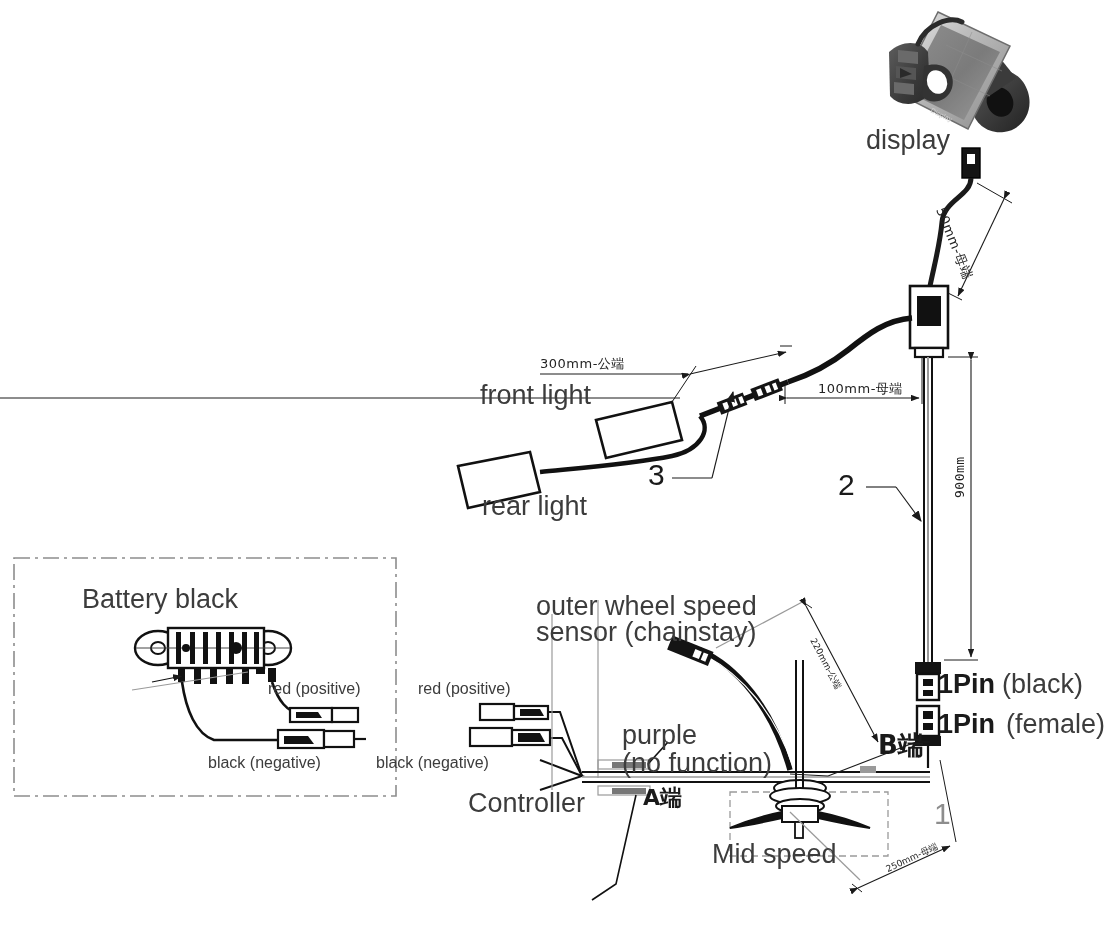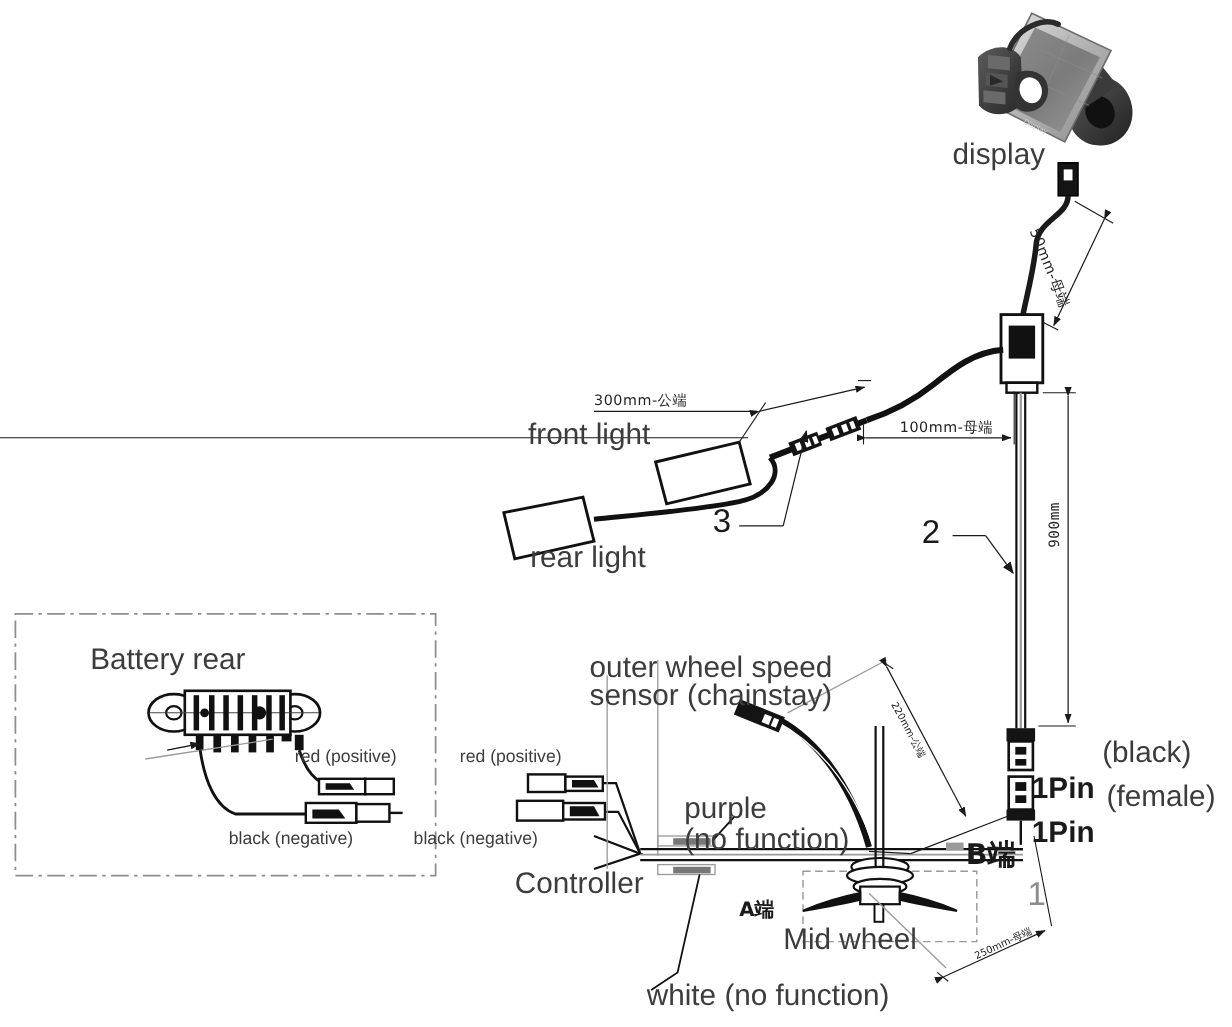--- a/index.html
+++ b/index.html
@@ -3,21 +3,21 @@
 <meta charset="utf-8">
 <style>
   html,body{margin:0;padding:0;background:#fff;}
   body{width:1120px;height:934px;overflow:hidden;
        font-family:"Liberation Sans",sans-serif;}
   #stage{position:relative;width:1120px;height:934px;background:#ffffff;}
   svg{position:absolute;top:0;left:0;}
   .lbl{position:absolute;color:#3c3c3c;white-space:nowrap;line-height:1.06;}
   .lbl-lg{font-size:27px;}
   .lbl-md{font-size:16px;}
-  .lbl-bold{font-weight:bold;color:#1a1a1a;margin-top:32px;}
+  .lbl-bold{font-weight:bold;color:#1a1a1a;}
   .dim{position:absolute;color:#232323;white-space:nowrap;
        font-family:"DejaVu Sans Mono",monospace;font-size:13px;letter-spacing:.5px;}
   .dim-sm{font-size:9px;font-family:"Liberation Sans",sans-serif;letter-spacing:0;}
   .callout{position:absolute;color:#1a1a1a;font-size:30px;}
   .callout-gray{color:#8d8d8d;}
   .cn{font-family:"DejaVu Sans",sans-serif;}
 </style>
 </head>
 <body>
 
@@ -287,43 +287,42 @@
 <div class="dim" style="left:952px;top:498px;transform:rotate(-90deg);transform-origin:left top;">900mm</div>
 
 <div class="dim dim-sm cn" style="left:818px;top:636px;transform:rotate(62deg);transform-origin:left top;">220mm-公端</div>
 
 <div class="dim dim-sm cn" style="left:884px;top:864px;transform:rotate(-25deg);transform-origin:left top;">250mm-母端</div>
 
 <div class="lbl lbl-lg" style="left:480px;top:381px;">front light</div>
 
 <div class="lbl lbl-lg" style="left:482px;top:492px;">rear light</div>
 
-<div class="lbl lbl-lg" style="left:82px;top:585px;">Battery rear</div>
+<div class="lbl lbl-lg" style="left:82px;top:585px;">Battery black</div>
 
 <div class="lbl lbl-md" style="left:268px;top:681px;">red (positive)</div>
 
 <div class="lbl lbl-md" style="left:208px;top:755px;">black (negative)</div>
 
 <div class="lbl lbl-md" style="left:418px;top:681px;">red (positive)</div>
 
 <div class="lbl lbl-md" style="left:376px;top:755px;">black (negative)</div>
 
 <div class="lbl lbl-lg" style="left:536px;top:592px;">outer wheel speed</div>
 <div class="lbl lbl-lg" style="left:536px;top:618px;">sensor (chainstay)</div>
 
 <div class="lbl lbl-lg" style="left:622px;top:721px;">purple</div>
 <div class="lbl lbl-lg" style="left:622px;top:749px;text-align:center;">(no function)</div>
 
 <div class="lbl lbl-lg" style="left:468px;top:789px;">Controller</div>
 
-<div class="lbl lbl-lg" style="left:588px;top:891px;">white (no function)</div>
-
-<div class="lbl lbl-lg" style="left:712px;top:840px;">Mid wheel</div>
-
-<div class="lbl lbl-lg lbl-bold cn" style="left:672px;top:786px;font-size:18px;">A端</div>
+
+<div class="lbl lbl-lg" style="left:712px;top:840px;">Mid speed</div>
+
+<div class="lbl lbl-lg lbl-bold cn" style="left:643px;top:786px;font-size:22px;">A端</div>
 
 <div class="lbl lbl-lg lbl-bold cn" style="left:878px;top:732px;font-size:26px;">B端</div>
 
 <div class="lbl lbl-lg lbl-bold" style="left:938px;top:670px;">1Pin</div>
 <div class="lbl lbl-lg" style="left:1002px;top:670px;">(black)</div>
 
 <div class="lbl lbl-lg lbl-bold" style="left:938px;top:710px;">1Pin</div>
 <div class="lbl lbl-lg" style="left:1006px;top:710px;">(female)</div>
 
 <div class="callout" style="left:838px;top:468px;">2</div>

